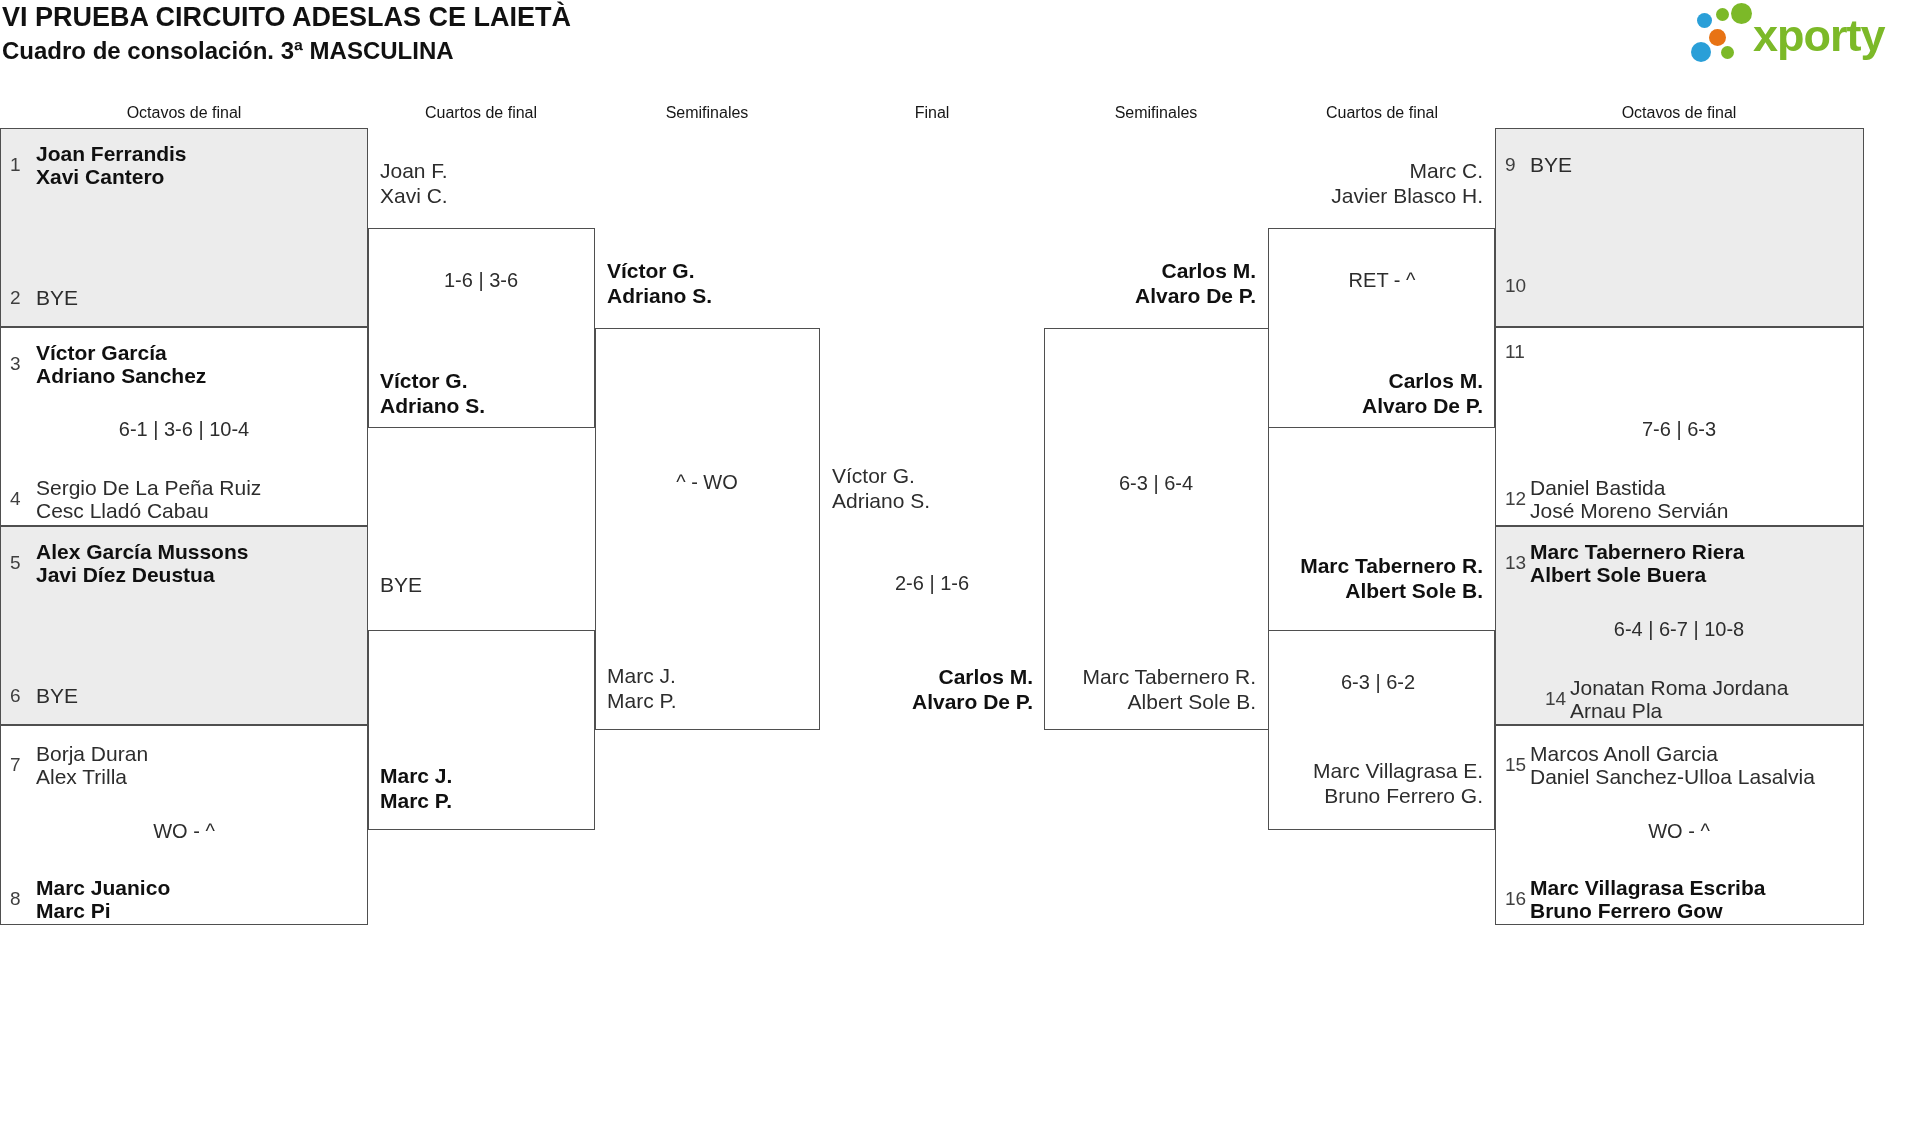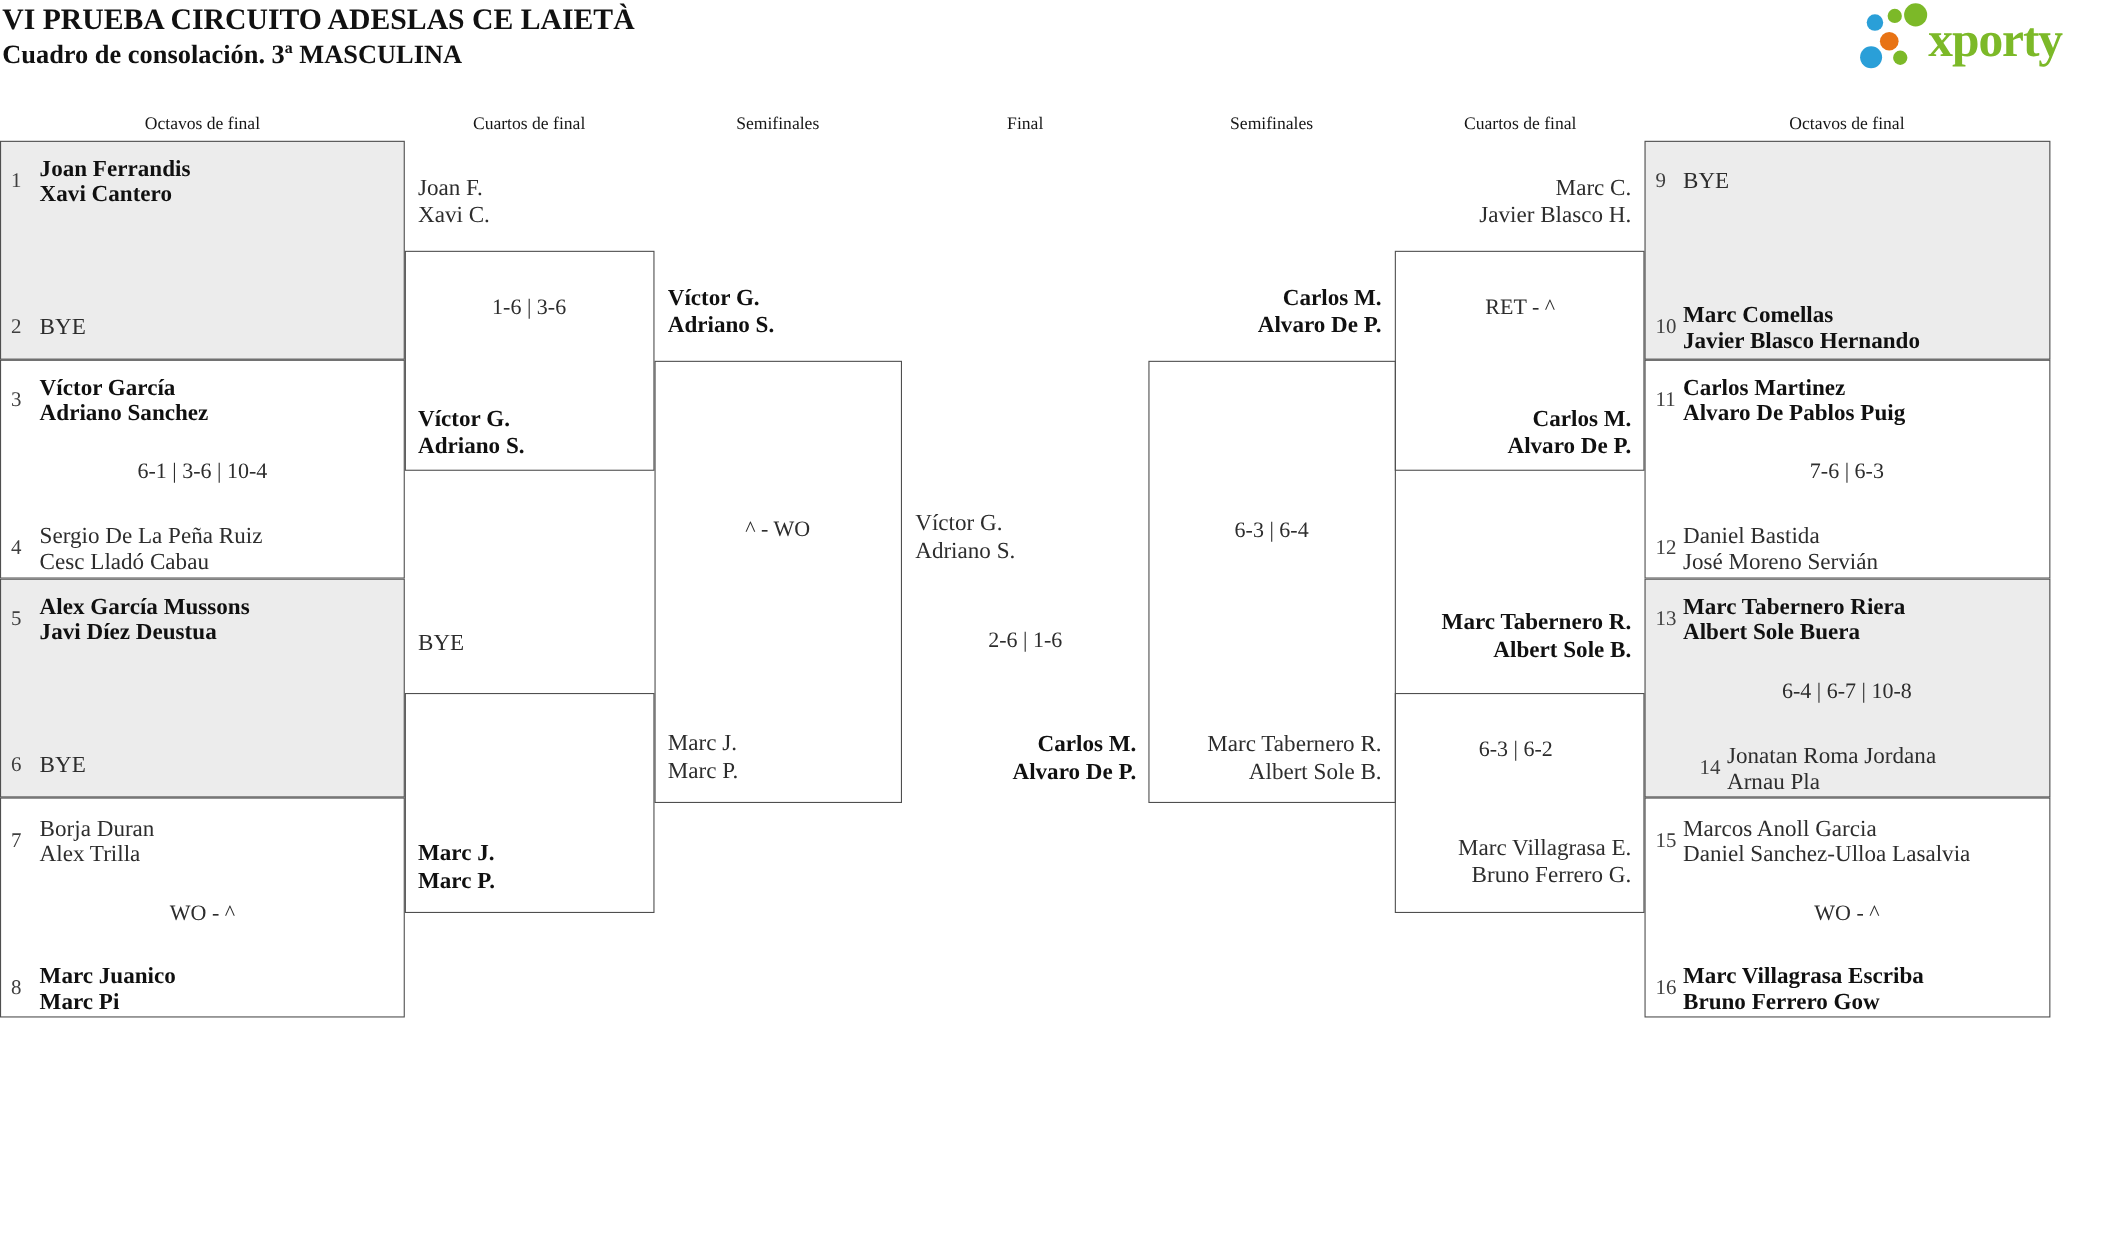--- a/index.html
+++ b/index.html
@@ -1,17 +1,17 @@
 <!DOCTYPE html>
 <html style="--green: #7cb928; --blue: #2a9fd8; --orange: #e87314; --shade: #ececec; --border: #4f4f4f;"><head>
 <meta charset="utf-8">
 <style>
   html,body{margin:0;padding:0;background:#fff;}
   .canvas{position:relative;width:1920px;height:998px;background:#fff;overflow:hidden;
-          font-family:Liberation Serif, serif;color:#1b1b1b;}
+          font-family:Liberation Sans, sans-serif;color:#1b1b1b;}
   .titleblock{position:absolute;left:2px;top:0;}
   .titleblock .t1{font-size:27px;line-height:35px;font-weight:700;color:#111;margin:0;white-space:nowrap;}
   .titleblock .t2{font-size:24px;line-height:31px;font-weight:700;color:#111;margin:0;white-space:nowrap;}
   .logo{position:absolute;left:1685px;top:0;width:235px;height:72px;}
   .logo-text{position:absolute;left:68px;top:10px;font-size:45px;line-height:52px;font-weight:700;
              letter-spacing:-1px;color:var(--green);}
   .dot{position:absolute;border-radius:50%;}
   .round-header{position:absolute;top:104px;transform:translateX(-50%);font-size:16px;font-weight:500;
                 color:#161616;white-space:nowrap;}
   .box{position:absolute;border:1.5px solid var(--border);box-sizing:border-box;background:transparent;}
@@ -123,31 +123,23 @@
         </div>
       </div>
       <div class="entry right" style="left: 1499px; top: 153px;">
         <div class="seed">9</div>
         <div class="names">
           <div>BYE</div>
         </div>
       </div>
       <div class="entry right" style="left: 1499px; top: 275px;">
         <div class="seed">10</div>
-        <div class="names bold">
-          <div>Marc Comellas</div>
-          <div>Javier Blasco Hernando</div>
-        </div>
       </div>
       <div class="entry right" style="left: 1499px; top: 341px;">
         <div class="seed">11</div>
-        <div class="names bold">
-          <div>Carlos Martinez</div>
-          <div>Alvaro De Pablos Puig</div>
-        </div>
       </div>
       <div class="entry right" style="left: 1499px; top: 476px; justify-content: space-between;">
         <div class="seed">12</div>
         <div class="names">
           <div>Daniel Bastida</div>
           <div>José Moreno Servián</div>
         </div>
       </div>
       <div class="entry right" style="left: 1499px; top: 540px;">
         <div class="seed">13</div>

